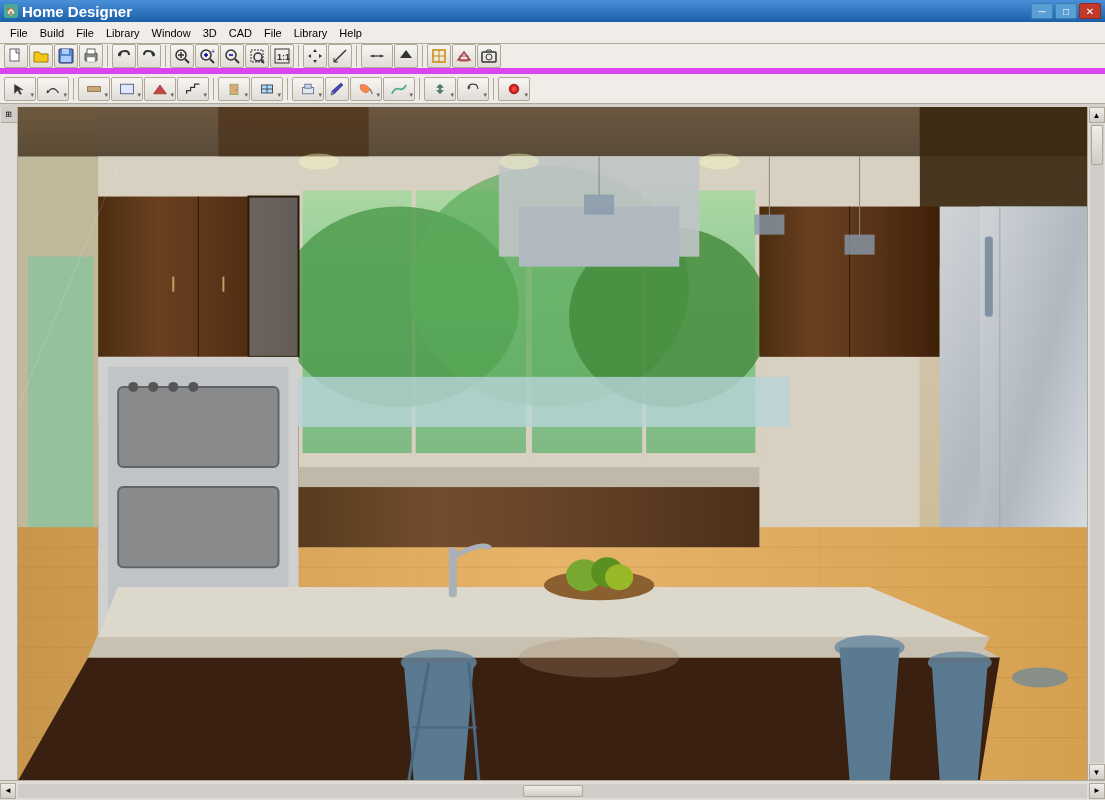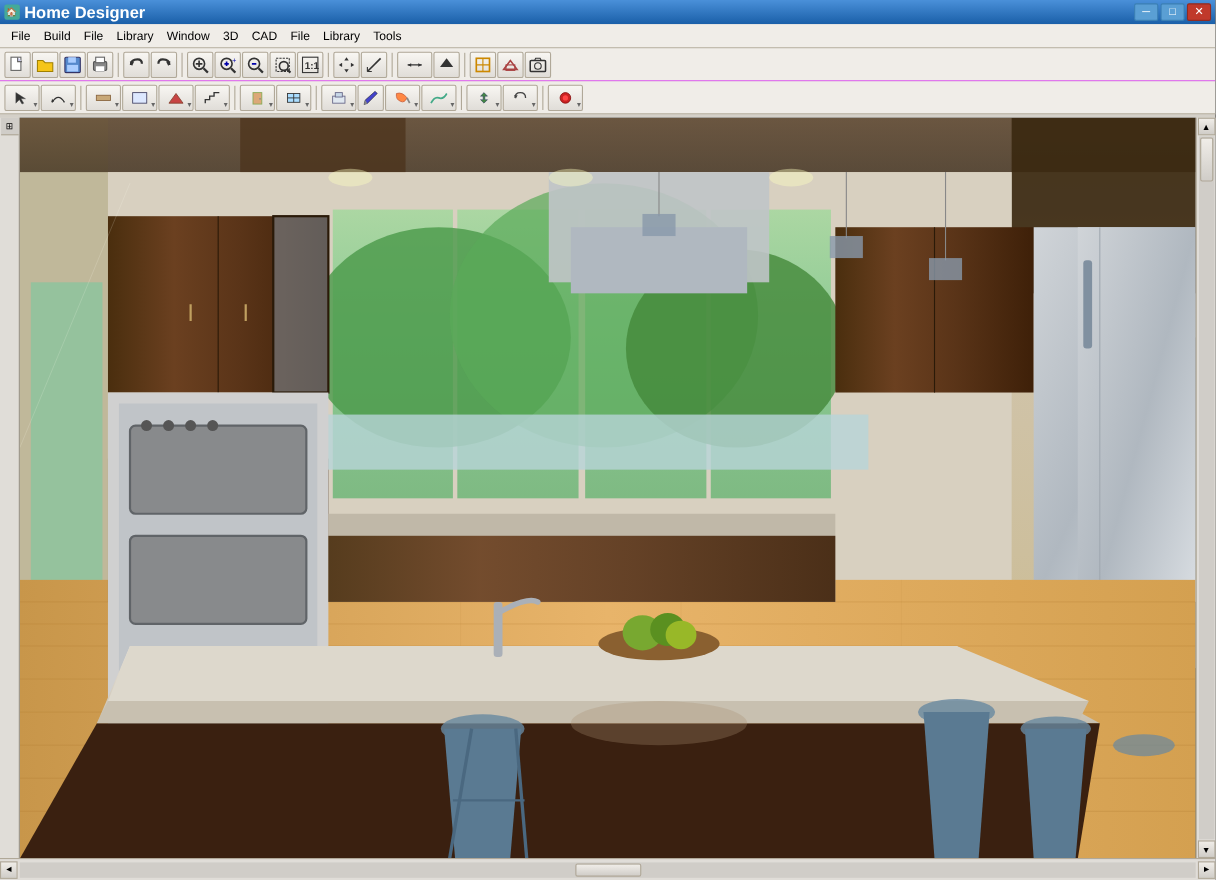--- a/index.html
+++ b/index.html
@@ -29,21 +29,21 @@
       padding: 0 4px;
     }
     .menu-item {
       padding: 2px 6px; cursor: pointer; font-size: 11px; color: #000;
       border-radius: 2px;
     }
 
     
     #toolbar1 {
       display: flex; align-items: center;
-      background: #f0ede8; height: 30px; border-bottom: 1px solid #d946ef;
+      background: #f0ede8; height: 30px; border-bottom: 6px solid #d946ef;
       padding: 2px 4px; gap: 1px;
     }
     
     #toolbar2 {
       display: flex; align-items: center;
       background: #f0ede8; height: 30px; border-bottom: 1px solid #b0a898;
       padding: 2px 4px; gap: 1px;
     }
 
     .tb-separator {
@@ -144,21 +144,21 @@
 <div id="menu-bar">
   <span class="menu-item">File</span>
   <span class="menu-item">Build</span>
   <span class="menu-item">File</span>
   <span class="menu-item">Library</span>
   <span class="menu-item">Window</span>
   <span class="menu-item">3D</span>
   <span class="menu-item">CAD</span>
   <span class="menu-item">File</span>
   <span class="menu-item">Library</span>
-  <span class="menu-item">Tools</span>
+  <span class="menu-item">Help</span>
 </div>
 
 <div id="toolbar1">
 
   <div class="tool-btn" title="New">
     <svg viewBox="0 0 16 16">
         <rect x="2" y="1" width="9" height="12" fill="white" stroke="#666" stroke-width="1"></rect>
         <polyline points="8,1 8,5 12,5" fill="#cce" stroke="#666" stroke-width="1"></polyline>
       </svg>
   </div>

